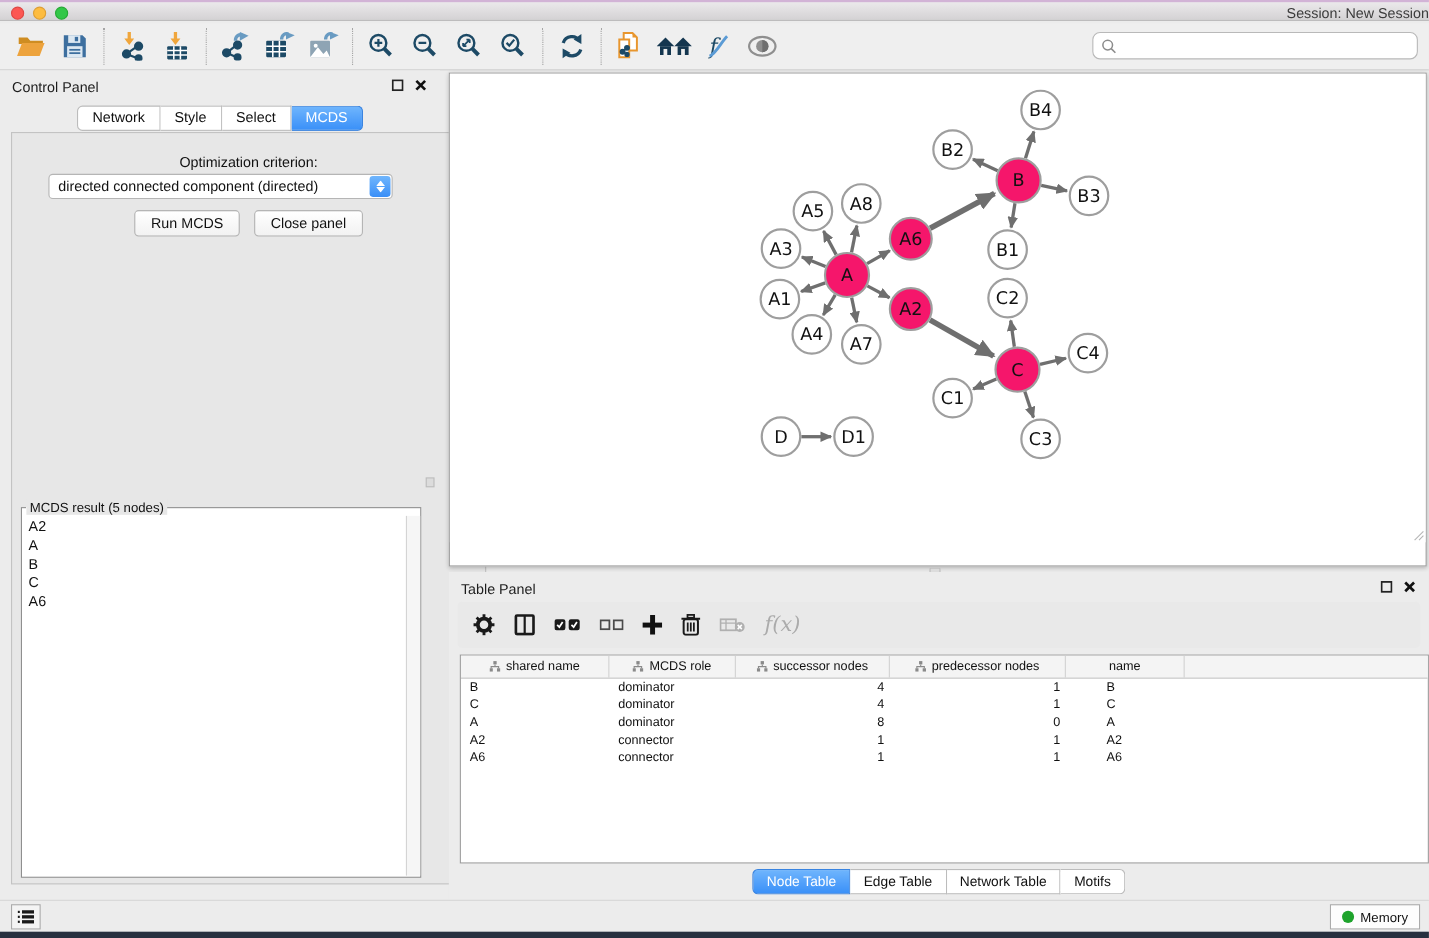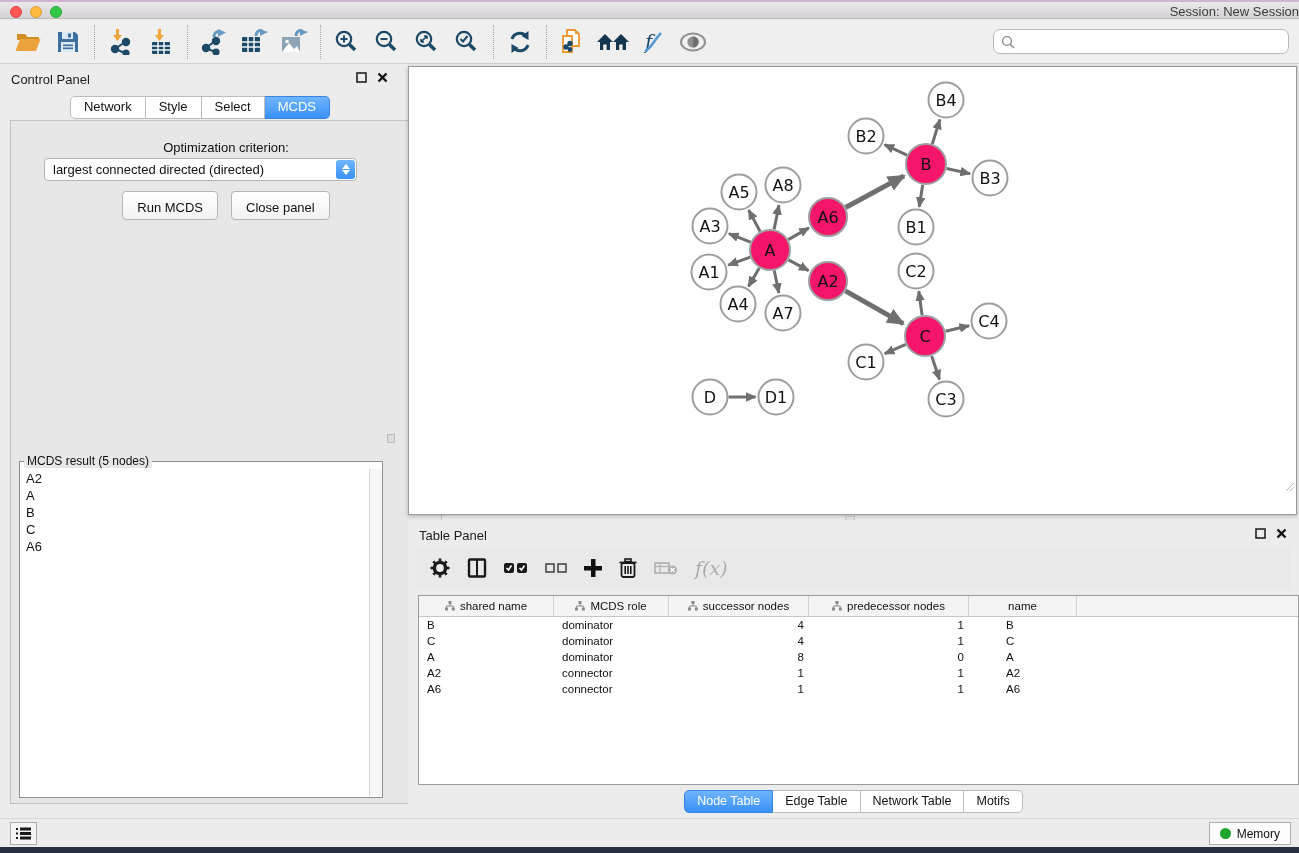--- a/index.html
+++ b/index.html
@@ -39,21 +39,21 @@
   #cp-box { position:absolute; left:10px; top:56px; width:432px; height:684px; background:#e7e7e7;
     border:1px solid #c3c3c3; }
   #opt-label { position:absolute; left:0; width:100%; top:19px; text-align:center; font-size:13px; color:#111; }
   #criterion { position:absolute; left:33px; top:37px; width:313px; height:23px; background:#fff;
     border:1px solid #b5b5b5; border-radius:4px; font-size:13px; color:#111; display:flex; align-items:center;
     padding-left:8px; }
   #criterion .stepper { position:absolute; right:1px; top:1px; width:19px; height:19px; border-radius:3px;
     background:linear-gradient(#70b6fd,#3a8ff7); display:flex; flex-direction:column; align-items:center; justify-content:center; gap:1px; }
   .stepper svg { display:block; }
   .btn { background:linear-gradient(#ffffff,#f2f2f2); border:1px solid #b5b5b5; border-radius:4px;
-    font-size:13px; color:#111; padding:8px 14px 4px; font-family:"Liberation Sans",sans-serif; }
+    font-size:13px; color:#111; padding:3px 14px 4px; font-family:"Liberation Sans",sans-serif; }
   #cp-buttons { position:absolute; top:70px; left:0; width:100%; display:flex; justify-content:center; gap:13px; }
   #mcds-fieldset { position:absolute; left:8px; top:333px; width:364px; height:344px; border:1px solid #8f8f8f;
     background:#fff; }
   #mcds-fieldset legend { font-size:12px; color:#111; background:#e7e7e7; padding:0 3px; margin-left:4px; }
   #mcds-list { position:absolute; left:1px; top:2px; right:14px; bottom:1px; overflow:hidden; }
   .mcds-item { font-size:13px; color:#111; padding:1px 0 1px 5px; line-height:15px; }
   #mcds-scroll { position:absolute; top:1px; right:0; width:13px; bottom:1px; background:#f6f6f6; border-left:1px solid #d4d4d4; }
 
   
   #net-window { position:absolute; left:408px; top:66px; width:889px; height:449px; background:#fff;
@@ -291,21 +291,21 @@
   </div>
   <div id="cp-tabs" class="tabs-row">
       <div class="tab">Network</div>
       <div class="tab">Style</div>
       <div class="tab">Select</div>
       <div class="tab active">MCDS</div>
     </div>
   <div id="cp-box">
     <div id="opt-label">Optimization criterion:</div>
     <div id="criterion">
-      <span>largest connected directed (directed)</span>
+      <span>directed connected component (directed)</span>
       <span class="stepper">
         <svg width="8" height="5" viewBox="0 0 8 5">
             <polygon points="4,0 8,5 0,5" fill="#fff"></polygon>
           </svg>
         <svg width="8" height="5" viewBox="0 0 8 5">
             <polygon points="0,0 8,0 4,5" fill="#fff"></polygon>
           </svg>
       </span>
     </div>
     <div id="cp-buttons">

